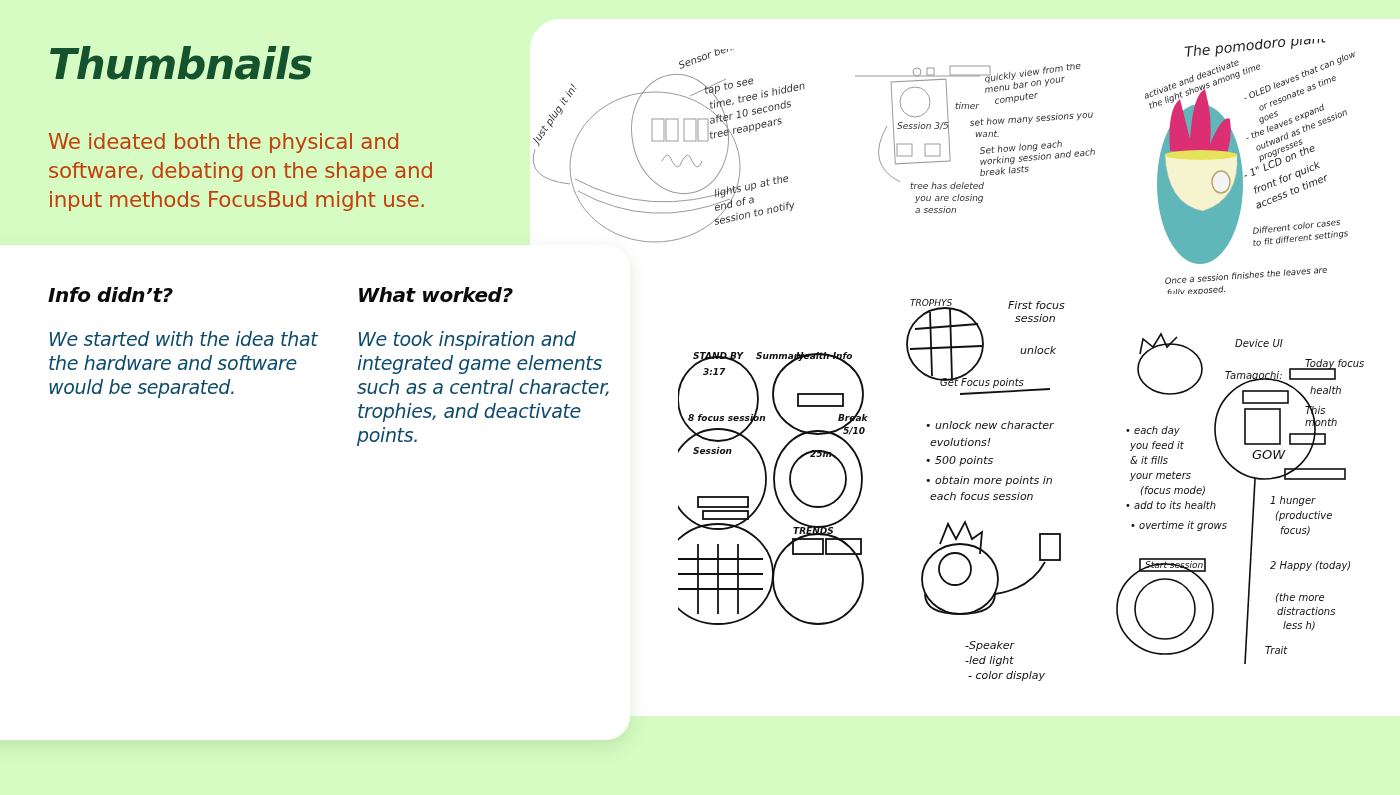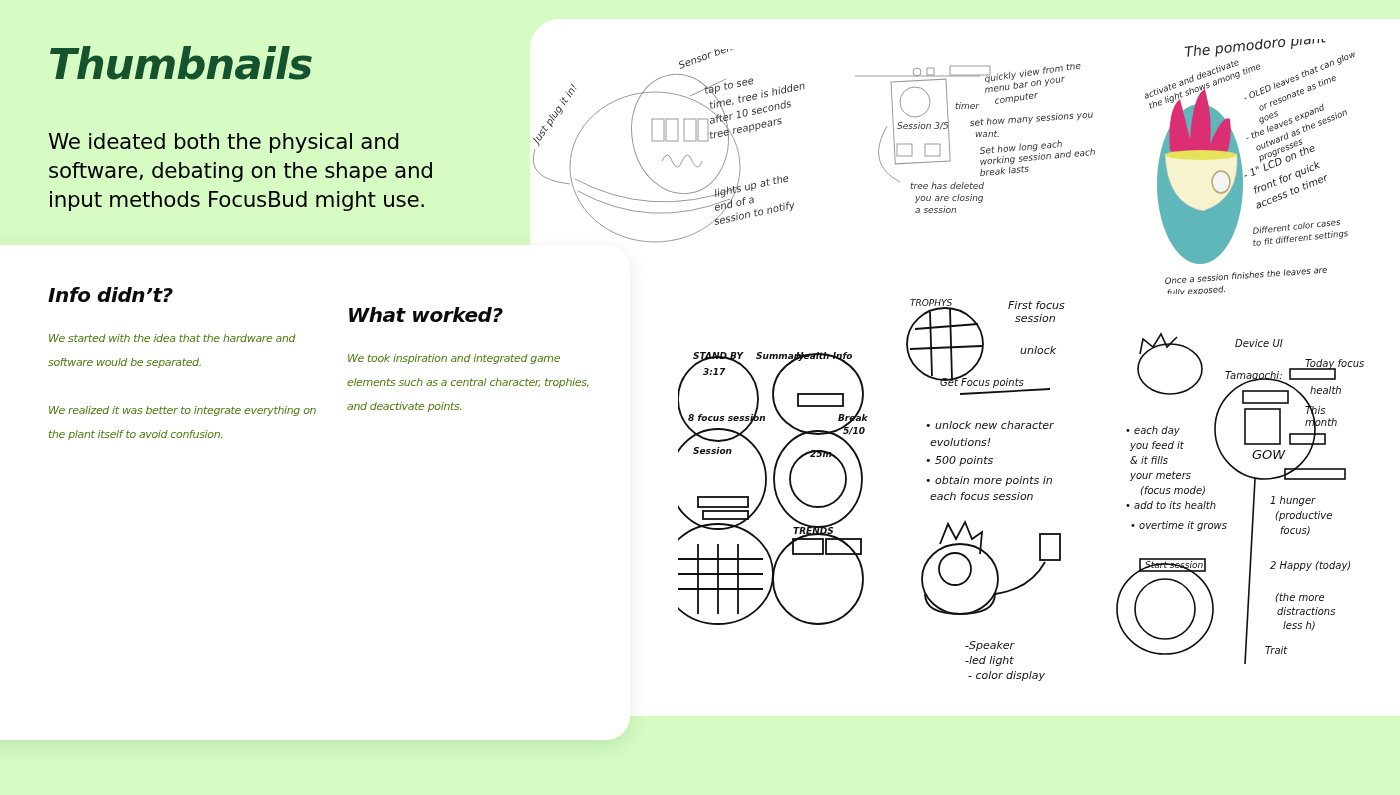--- a/index.html
+++ b/index.html
@@ -10,41 +10,41 @@
       color:#111;
     }
     .title {
       position:absolute; left:48px; top:40px; margin:0;
       font-family:"DejaVu Sans", sans-serif;
       font-style:italic; font-weight:bold; font-size:42px; letter-spacing:-1px;
       color:#14532d;
     }
     .intro {
       position:absolute; left:48px; top:127px; width:430px; margin:0;
-      font-size:21.5px; line-height:29px; color:#000000; letter-spacing:-0.3px;
+      font-size:21.5px; line-height:29px; color:#c2410c; letter-spacing:-0.3px;
     }
     .sketch-panel {
       position:absolute; left:530px; top:19px; width:880px; height:697px;
       background:#ffffff; border-radius:30px 0 0 0;
     }
     .card {
       position:absolute; left:-30px; top:245px; width:660px; height:495px;
       background:#ffffff; border-radius:0 24px 24px 0;
       box-shadow:0 6px 18px rgba(80,140,60,0.18);
     }
     .col { position:absolute; top:38px; width:270px; }
     .col.left { left:78px; }
-    .col.right { left:377px; width:260px;margin-top:20px; }
+    .col.right { left:387px; width:260px; }
     .col h2 {
       margin:0 0 20px 0; font-style:italic; font-weight:bold;
       font-size:20px; letter-spacing:-0.4px; color:#0b0b0b;
     }
     .col p {
-      margin:0 0 24px 0; font-style:italic; font-size:11px; line-height:24px;
-      letter-spacing:-0.35px; color:#4d7c0f;
+      margin:0 0 24px 0; font-style:italic; font-size:19px; line-height:24px;
+      letter-spacing:-0.35px; color:#0c4a6e;
     }
     .sketch { position:absolute; }
     .hand { font-family:"DejaVu Sans", sans-serif; fill:#333; }
     svg text { font-style:italic; }
   </style>
 </head>
 <body>
 
 <h1 class="title">Thumbnails</h1>
 <p class="intro">We ideated both the physical and software, debating on the shape and input methods FocusBud might use.</p>
@@ -240,19 +240,18 @@
       <text x="40" y="249" font-size="9">Start session</text>
       <text x="160" y="335">Trait</text>
     </g>
   </svg>
 </div>
 
 <div class="card">
   <div class="col left">
     <h2>Info didn’t?</h2>
     <p>We started with the idea that the hardware and software would be separated.</p>
-    <p>We realized it was better to integrate everything on the plant itself to avoid confusion.</p>
   </div>
   <div class="col right">
     <h2>What worked?</h2>
     <p>We took inspiration and integrated game elements such as a central character, trophies, and deactivate points.</p>
   </div>
 </div>
 
 </body></html>

